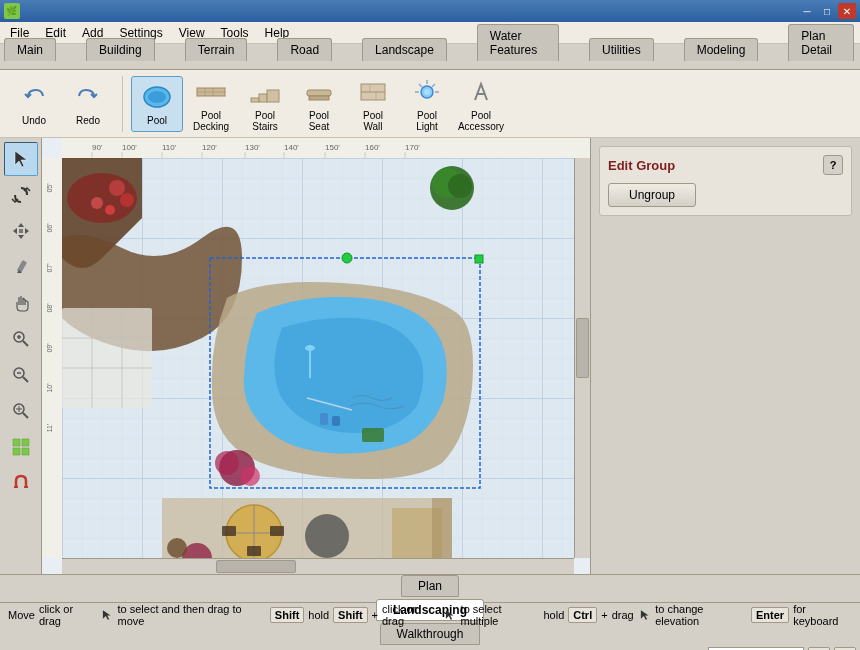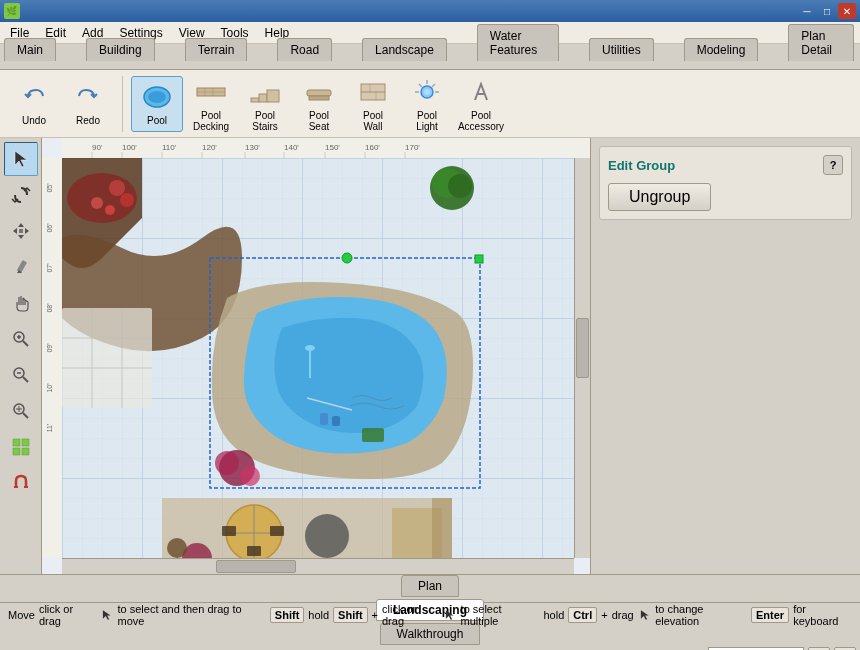--- a/index.html
+++ b/index.html
@@ -45,23 +45,23 @@
     #ruler-left { position: absolute; top: 20px; left: 0; width: 20px; bottom: 16px; background: #f0f0e8; border-right: 1px solid #c0b8a8; z-index: 10; }
     #canvas-content { position: absolute; top: 20px; left: 20px; right: 16px; bottom: 16px; background: #dde8f0; overflow: hidden; }
     #hscrollbar { position: absolute; bottom: 0; left: 20px; right: 16px; height: 16px; background: #d4d0c8; border-top: 1px solid #a09888; }
     #vscrollbar { position: absolute; top: 20px; right: 0; width: 16px; bottom: 16px; background: #d4d0c8; border-left: 1px solid #a09888; }
     .scrollbar-thumb { background: #b8b4ac; border: 1px solid #a09888; border-radius: 2px; }
 
     
     #right-panel { width: 270px; background: #d4d0c8; border-left: 1px solid #a09888; padding: 8px; }
     #edit-group-panel { background: #e8e4dc; border: 1px solid #c0b8b0; border-radius: 3px; padding: 8px; }
     #edit-group-header { display: flex; justify-content: space-between; align-items: center; margin-bottom: 8px; }
-    #edit-group-title { font-size: 13px; font-weight: bold; color: #0f766e; }
+    #edit-group-title { font-size: 13px; font-weight: bold; color: #7f1d1d; }
     #help-btn { width: 20px; height: 20px; background: #d4d0c8; border: 1px solid #a09888; border-radius: 3px; display: flex; align-items: center; justify-content: center; cursor: pointer; font-weight: bold; font-size: 11px; }
-    #ungroup-btn { background: linear-gradient(to bottom, #f0ece4, #d4d0c8); border: 1px solid #a09888; border-radius: 3px; padding: 4px 20px; cursor: pointer; font-size: 16px; }
+    #ungroup-btn { background: linear-gradient(to bottom, #f0ece4, #d4d0c8); border: 1px solid #a09888; border-radius: 3px; padding: 4px 20px; cursor: pointer; font-size: 12px; }
 
     
     #bottom-tabs { height: 28px; background: #d4d0c8; border-top: 1px solid #a09888; display: flex; align-items: center; padding: 0 4px; gap: 2px; flex-direction: column; }
     .bottom-tab { padding: 3px 16px; cursor: pointer; font-size: 12px; background: #c8c4bc; border: 1px solid #a09888; border-radius: 3px 3px 0 0; }
     .bottom-tab.active { background: #ffffff; font-weight: bold; }
     #layer-select-area { margin-left: auto; display: flex; align-items: center; gap: 4px; }
     #layer-select { padding: 2px 4px; font-size: 12px; border: 1px solid #a09888; background: white; width: 96px; }
 
     
     #statusbar { height: 24px; background: #d4d0c8; border-top: 1px solid #a09888; display: flex; align-items: center; padding: 0 8px; font-size: 11px; gap: 4px; }

